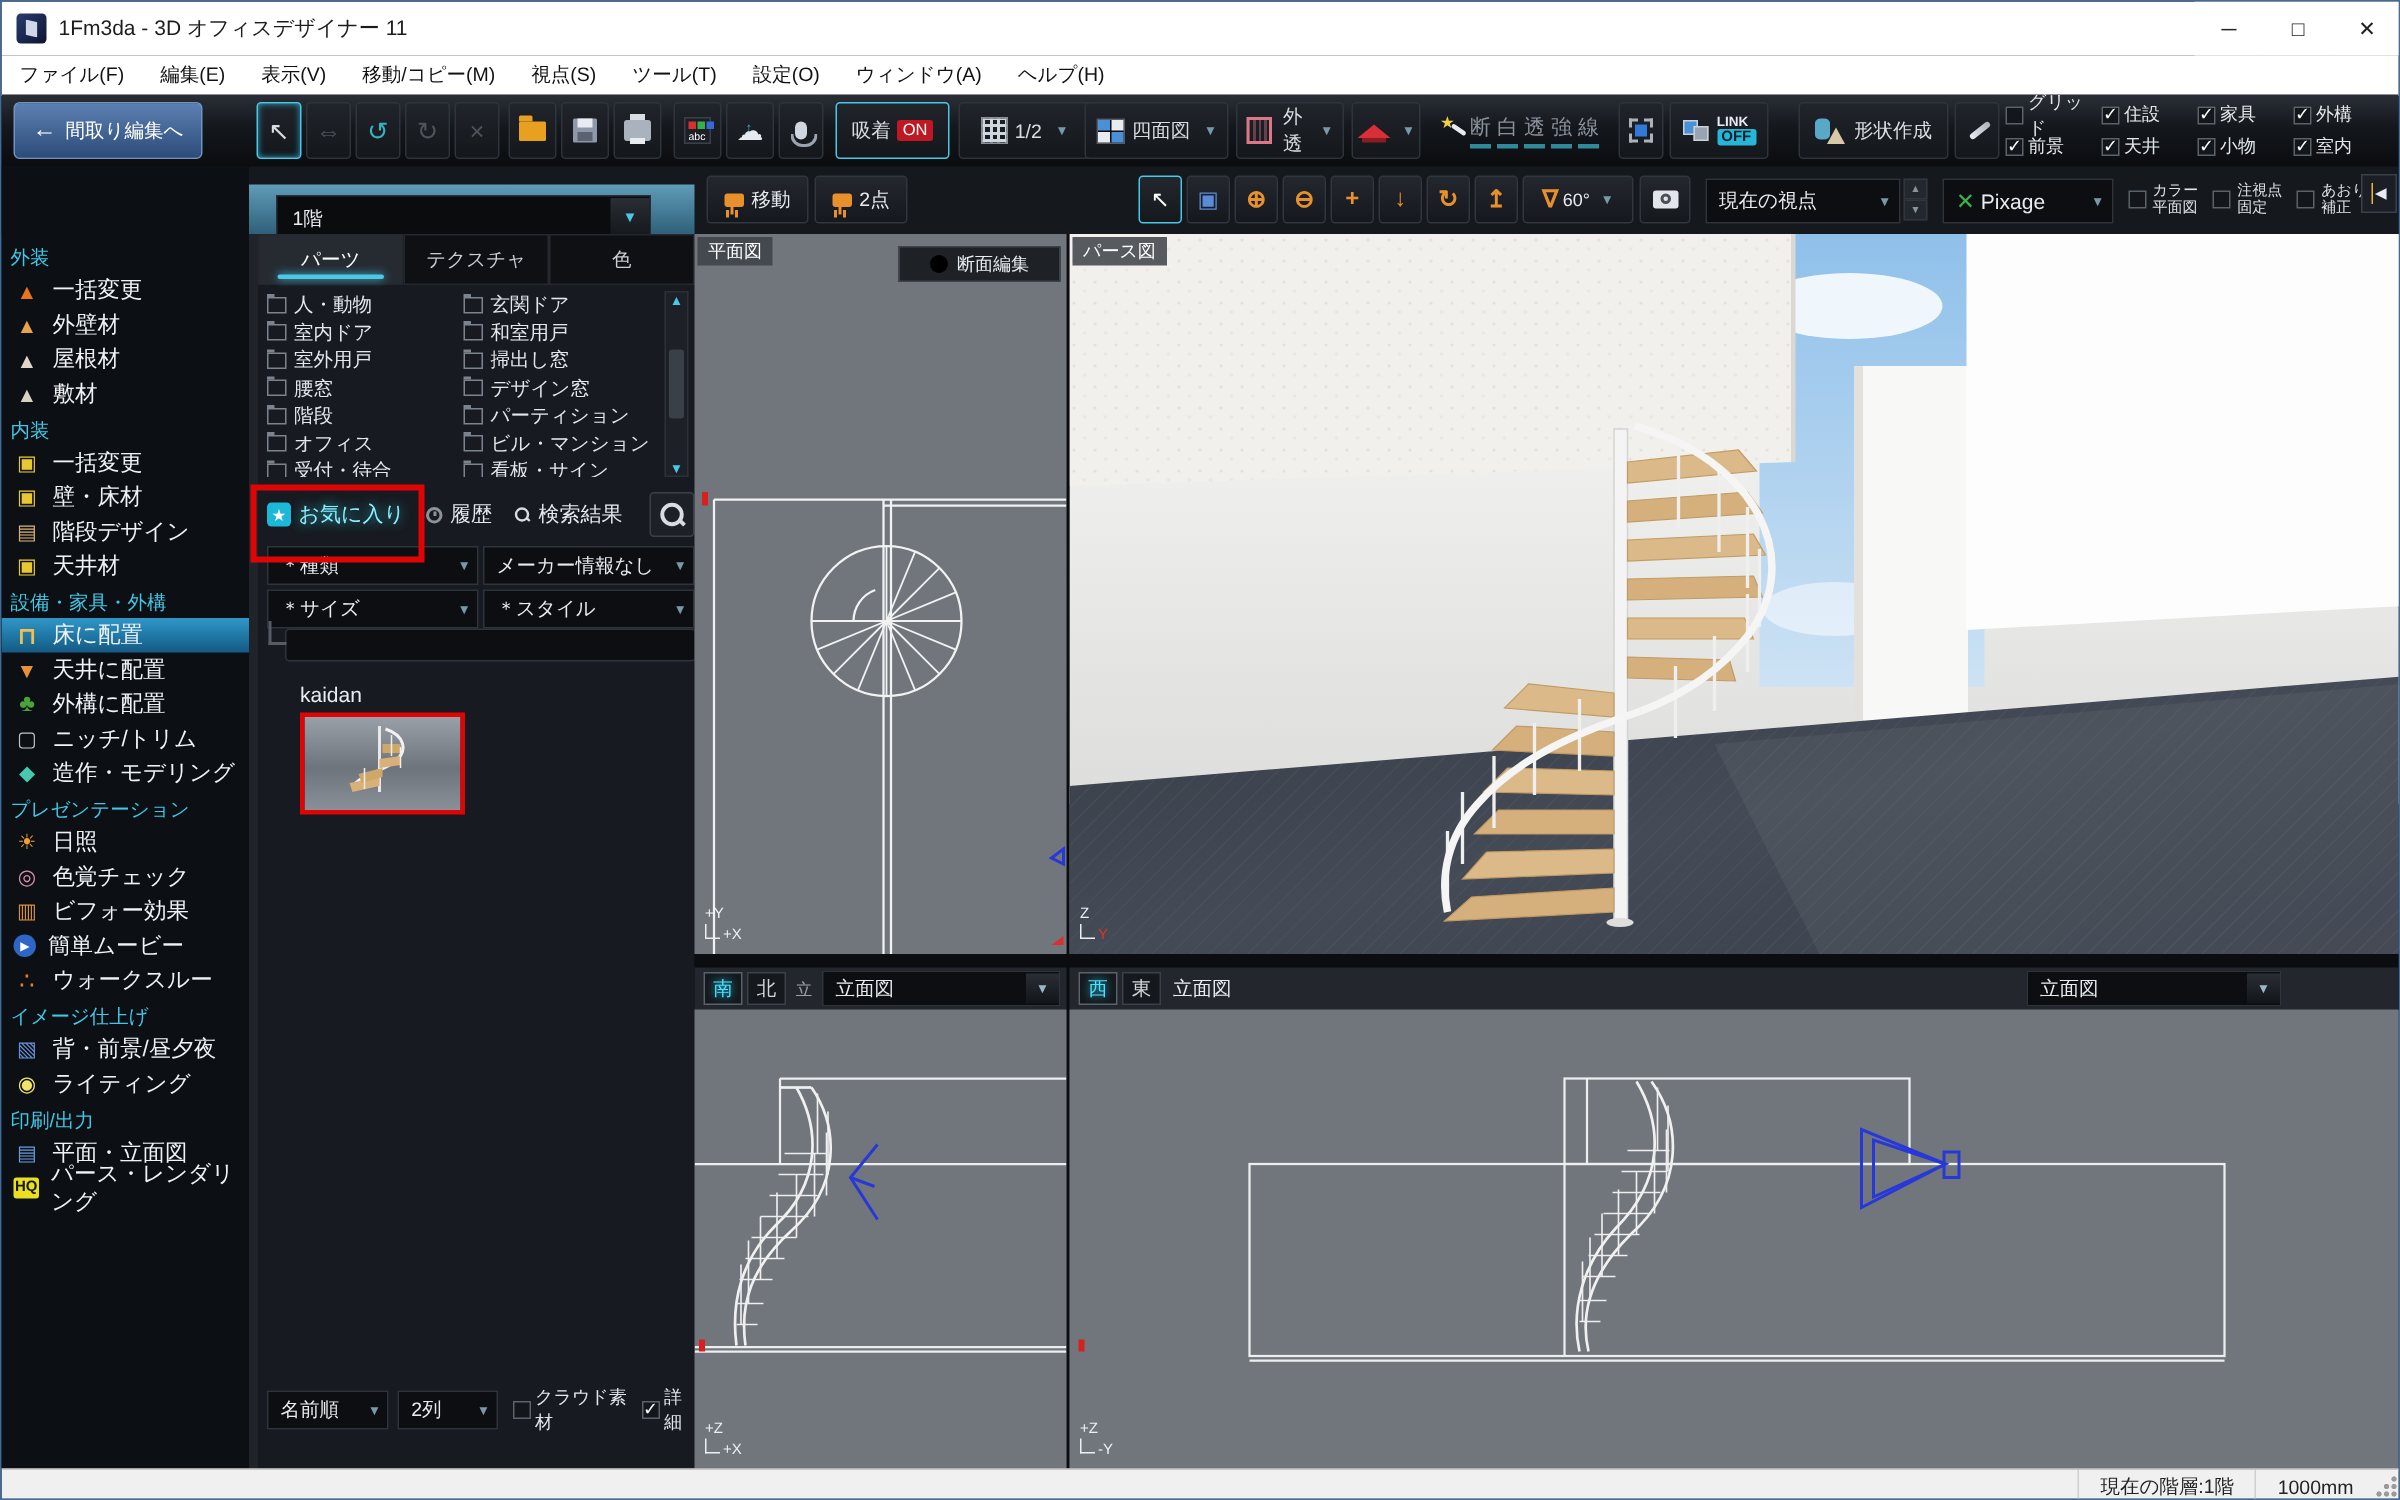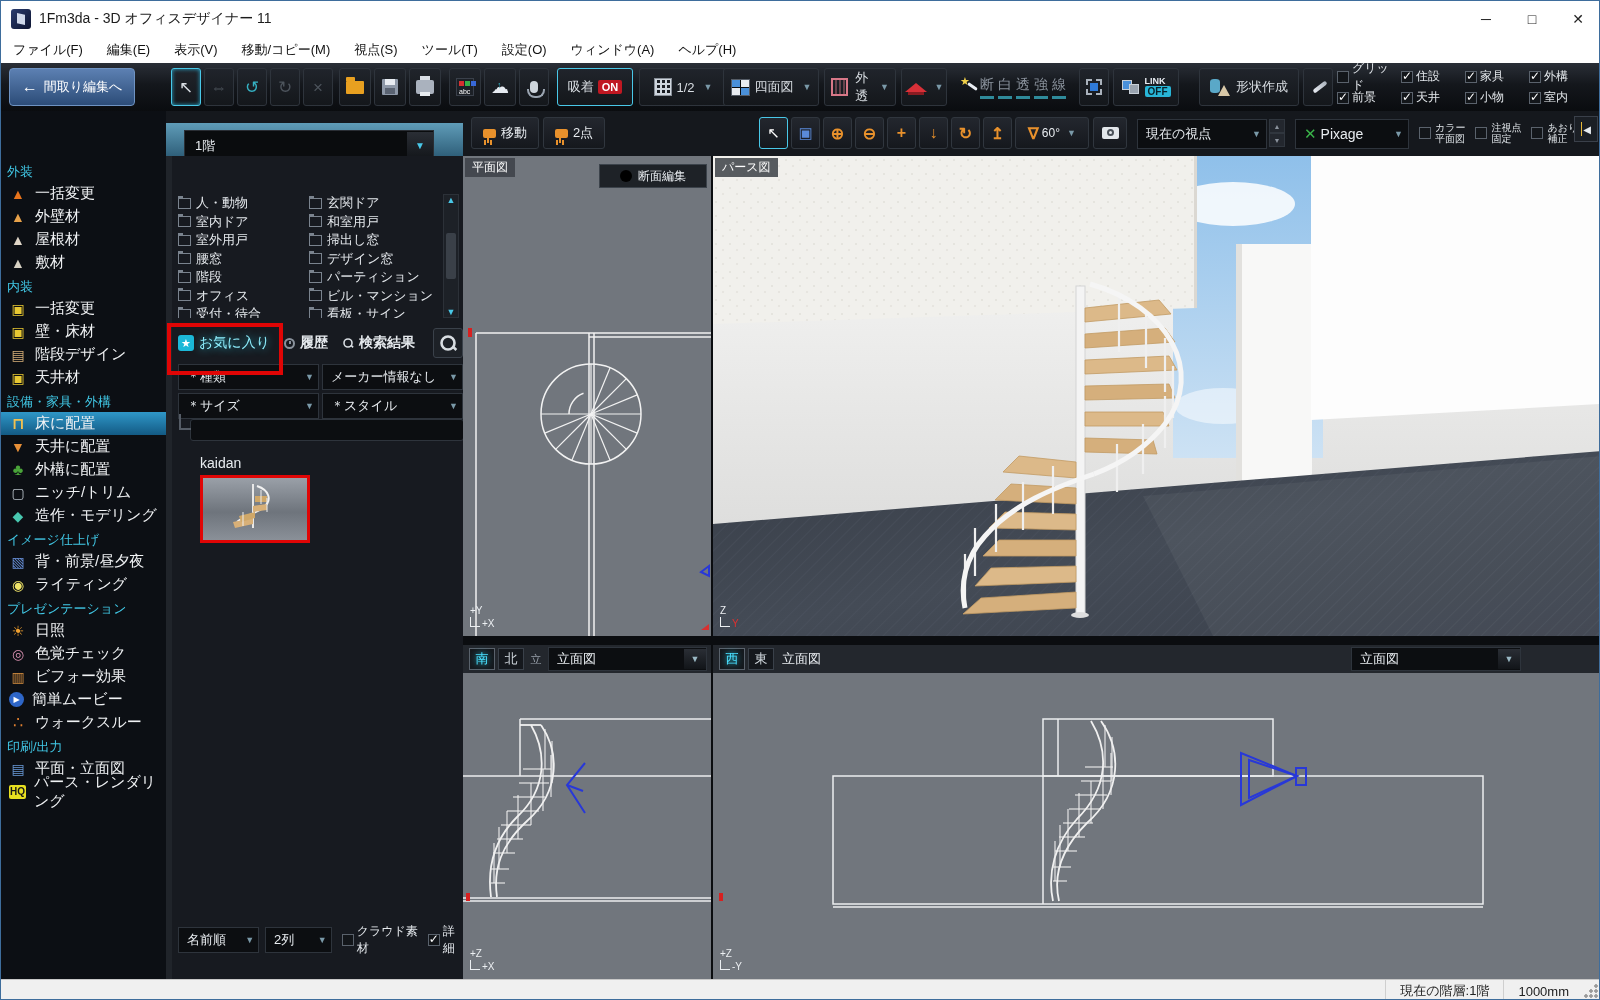--- a/index.html
+++ b/index.html
@@ -80,21 +80,21 @@
   .mag::after{content:"";position:absolute;left:9px;top:9px;width:4px;height:2px;background:#d8dde2;transform:rotate(45deg);}
   .ic-clock{width:11px;height:11px;border:2px solid #8a929c;border-radius:50%;box-sizing:border-box;position:relative;}
   .ic-clock::after{content:"";position:absolute;left:3px;top:1px;width:2px;height:3px;background:#8a929c;}
   .ic-star{width:16px;height:16px;background:#1cb8d8;border-radius:3px;color:#fff;font-size:11px;display:flex;align-items:center;justify-content:center;}
   
   .sect-letter{display:flex;flex-direction:column;align-items:center;margin:0 2px;}
   .sect-letter .ch{color:#8a929c;font-size:14px;}
   .sect-letter .bar{width:14px;height:3px;background:#2f8a9a;margin-top:2px;}
   
   #snapbtn{left:556px;width:76px;border:1px solid #49c8e8;gap:4px;font-size:13px;}
-  .badge-on{background:#c01822;color:#fff;font-size:11px;font-weight:bold;padding:1px 4px;border-radius:2px;}
+  .badge-on{background:#c01822;color:#fff;font-size:11px;font-weight:normal;padding:1px 4px;border-radius:2px;}
   .badge-off{background:#28b6d8;color:#08222a;font-size:10px;font-weight:bold;padding:0 3px;border-radius:2px;}
   .linktxt{color:#e8ecf2;font-size:9px;font-weight:bold;line-height:1.1;display:flex;flex-direction:column;align-items:flex-start;}
   .ddarrow{color:#7a99a8;font-size:9px;margin-left:4px;}
   
   #dispchecks{position:absolute;left:1336px;top:3px;display:grid;grid-template-columns:repeat(4,64px);grid-auto-rows:21px;}
   .dcb{display:flex;align-items:center;gap:3px;color:#e4e8ec;font-size:12px;}
   .dcb .box{width:12px;height:12px;background:#13161a;border:1px solid #5a626c;box-sizing:border-box;position:relative;flex:none;}
   .dcb.on .box::after{content:"✓";position:absolute;left:0px;top:-3px;color:#fff;font-size:12px;font-weight:bold;}
   
   #row2{position:absolute;left:0;top:110px;width:1600px;height:45px;background:#15181d;}
@@ -150,21 +150,21 @@
   #cats{position:absolute;left:6px;top:38px;width:262px;height:124px;display:grid;grid-template-columns:1fr 1fr;grid-auto-rows:18.5px;overflow:hidden;}
   .cat{display:flex;align-items:center;gap:5px;color:#e4e8ec;font-size:13px;}
   .fold{width:11px;height:9px;border:1px solid #7a838e;position:relative;flex:none;}
   .fold::before{content:"";position:absolute;left:-1px;top:-3px;width:5px;height:2px;background:#7a838e;}
   #catscroll{position:absolute;right:4px;top:38px;width:16px;height:124px;background:#1d2127;border:1px solid #2c3138;display:flex;flex-direction:column;justify-content:space-between;align-items:center;box-sizing:border-box;}
   #catscroll .ar{color:#49c8e8;font-size:9px;}
   #catscroll .thumb{width:10px;height:46px;background:#3a4048;border-radius:2px;}
   #favrow{position:absolute;left:6px;top:170px;width:285px;height:34px;display:flex;align-items:center;gap:6px;}
   .favbtn{display:flex;align-items:center;gap:5px;font-size:14px;}
   #favlabel{color:#8ff0ff;text-shadow:0 0 8px #2ad8f0;}
-  .histlabel,.searlabel{color:#e4e8ec;font-size:14px;font-weight:bold;}
+  .histlabel,.searlabel{color:#e4e8ec;font-size:14px;}
   #searchbtn{margin-left:auto;width:30px;height:30px;background:#1d2127;border:1px solid #3a414a;border-radius:3px;display:flex;align-items:center;justify-content:center;}
   #searchbtn .mag{transform:scale(1.3);}
   #filters{position:absolute;left:6px;top:208px;width:285px;display:grid;grid-template-columns:1fr 1fr;gap:3px;}
   .fdd{height:24px;background:#0c0e11;border:1px solid #2e343c;color:#e8ecf0;font-size:13px;display:flex;align-items:center;padding:0 4px 0 8px;}
   .fdd .lb{flex:1;white-space:nowrap;overflow:hidden;}
   #pathbox{position:absolute;left:18px;top:263px;width:272px;height:20px;background:#0c0e11;border:1px solid #2e343c;border-radius:3px;}
   #pathbox::before{content:"";position:absolute;left:-12px;top:-6px;width:10px;height:14px;border-left:2px solid #555c66;border-bottom:2px solid #555c66;}
   #itemarea{position:absolute;left:6px;top:295px;width:285px;height:460px;}
   .thumb-label{color:#e8ecf0;font-size:14px;margin:4px 0 4px 22px;}
   .thumbbox{margin-left:22px;width:104px;height:62px;border:3px solid #e00505;background:linear-gradient(#9aa0a8,#6e747c 55%,#8a9098);position:relative;}
@@ -528,76 +528,82 @@
         <span class="icn i-niche-trim-icon">▢</span>
         <span>ニッチ/トリム</span>
       </div>
       <div class="sitem">
         <span class="icn i-modeling-icon">◆</span>
         <span>造作・モデリング</span>
       </div>
       </div>
   </div>
   <div class="sec">
+    <div class="sec-h">プレゼンテーション</div>
+    <div>
+
+      <div class="sitem">
+        <span class="icn i-sunlight-icon">☀</span>
+        <span>日照</span>
+      </div>
+      <div class="sitem">
+        <span class="icn i-color-check-icon">◎</span>
+        <span>色覚チェック</span>
+      </div>
+      <div class="sitem">
+        <span class="icn i-before-effect-icon">▥</span>
+        <span>ビフォー効果</span>
+      </div>
+      <div class="sitem">
+        <span class="icn i-movie-icon">▶</span>
+        <span>簡単ムービー</span>
+      </div>
+      <div class="sitem">
+        <span class="icn i-walkthrough-icon">∴</span>
+        <span>ウォークスルー</span>
+      </div>
+      </div>
+  </div>
+  <div class="sec">
     <div class="sec-h">イメージ仕上げ</div>
     <div>
 
       <div class="sitem">
         <span class="icn i-background-icon">▧</span>
         <span>背・前景/昼夕夜</span>
       </div>
       <div class="sitem">
         <span class="icn i-lighting-icon">◉</span>
         <span>ライティング</span>
-      </div>
-      </div>
-  </div>
-  <div class="sec">
-    <div class="sec-h">プレゼンテーション</div>
-    <div>
-
-      <div class="sitem">
-        <span class="icn i-sunlight-icon">☀</span>
-        <span>日照</span>
-      </div>
-      <div class="sitem">
-        <span class="icn i-color-check-icon">◎</span>
-        <span>色覚チェック</span>
-      </div>
-      <div class="sitem">
-        <span class="icn i-before-effect-icon">▥</span>
-        <span>ビフォー効果</span>
-      </div>
-      <div class="sitem">
-        <span class="icn i-movie-icon">▶</span>
-        <span>簡単ムービー</span>
-      </div>
-      <div class="sitem">
-        <span class="icn i-walkthrough-icon">∴</span>
-        <span>ウォークスルー</span>
       </div>
       </div>
   </div>
   <div class="sec">
     <div class="sec-h">印刷/出力</div>
     <div>
 
       <div class="sitem">
         <span class="icn i-plan-print-icon">▤</span>
         <span>平面・立面図</span>
       </div>
       <div class="sitem">
         <span class="icn i-render-hq-icon">HQ</span>
         <span>パース・レンダリング</span>
       </div>
       </div>
   </div>
 </div>
 
 <div id="partspanel">
+  <div id="tabs">
+
+  <button class="tab on">パーツ</button>
+      <button class="tab">テクスチャ</button>
+      <button class="tab">色</button>
+    </div>
   <div id="cats">
 
       <label class="cat">
         <span class="fold"></span>
         <span>人・動物</span>
       </label>
 
       <label class="cat">
         <span class="fold"></span>
         <span>玄関ドア</span>

